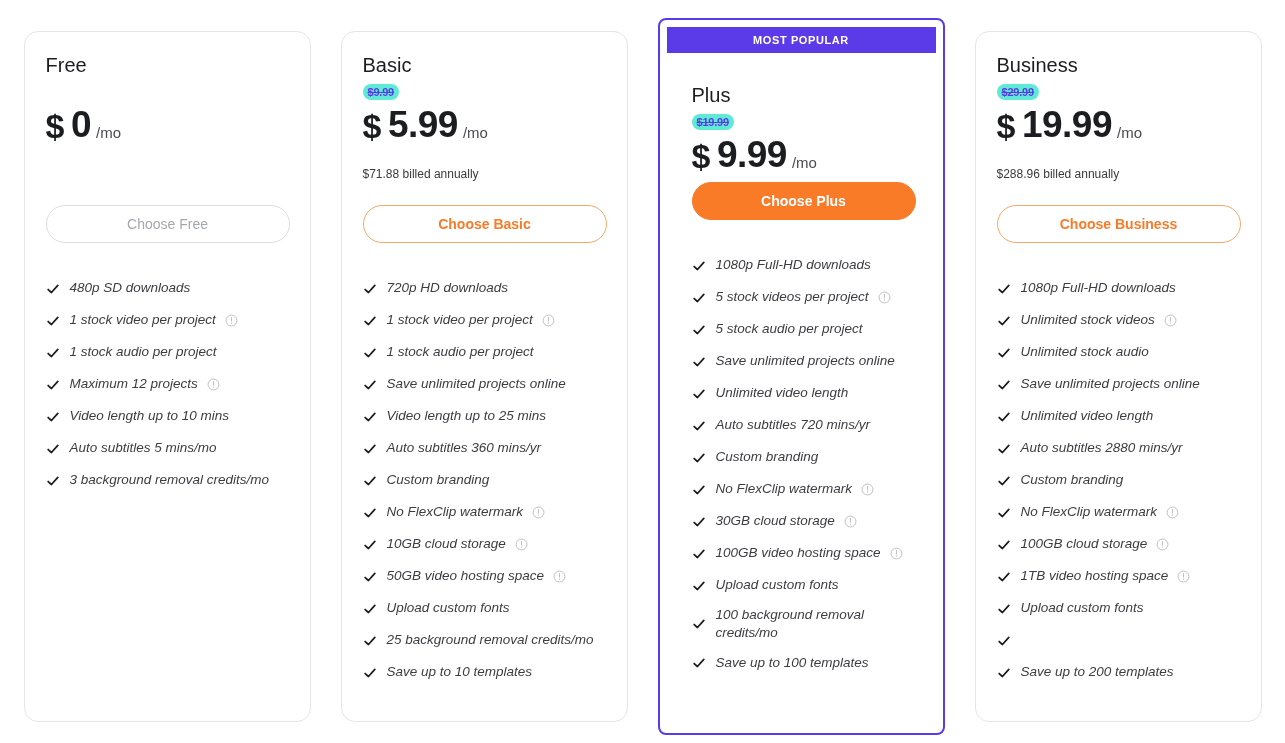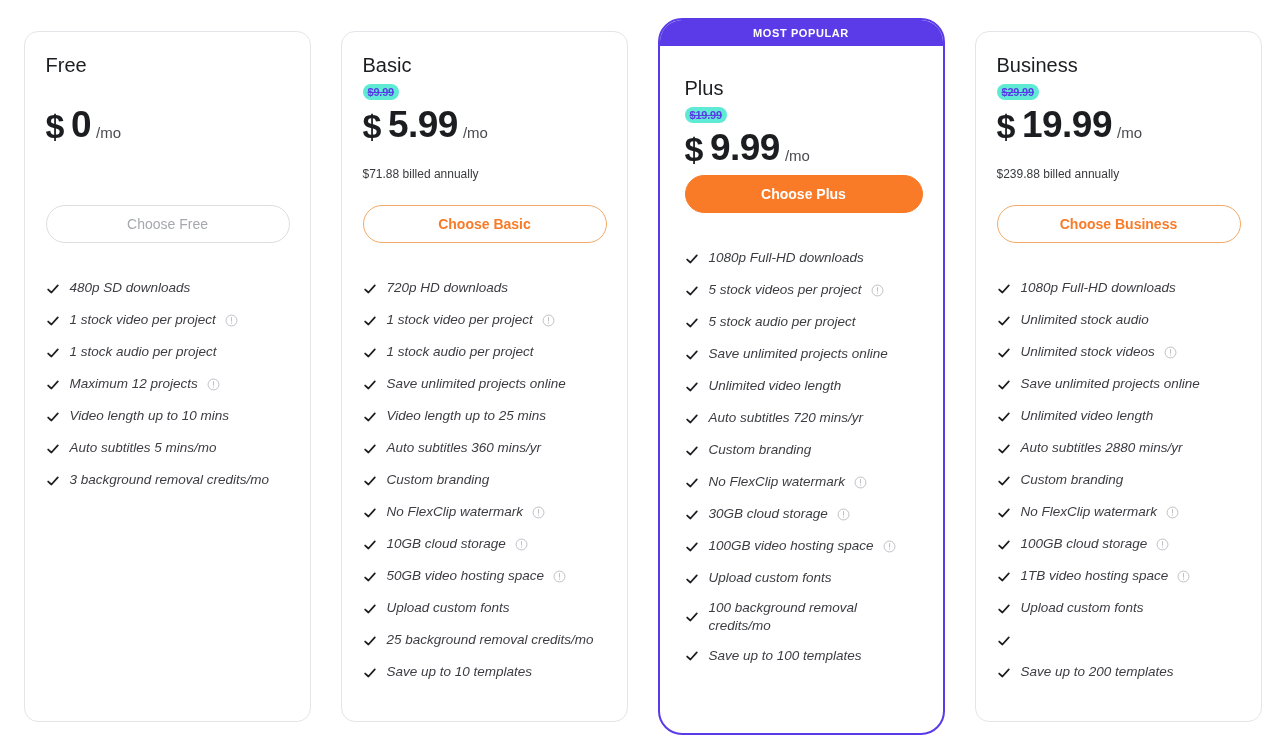--- a/index.html
+++ b/index.html
@@ -32,22 +32,22 @@
     border-radius: 14px;
     padding: 21px 20px 24px 21px;
     align-self: flex-start;
     min-height: 691px;
   }
 
   
   .plan-card.featured {
     margin-top: -13px;
     border: 2px solid #5b3be8;
-    border-radius: 24px;
-    padding: 0;
+    border-radius: 8px;
+    padding: 7px;
     min-height: 717px;
     overflow: hidden;
   }
 
   .popular-banner {
     background: #5b3be8;
     color: #ffffff;
     font-size: 11px;
     font-weight: bold;
     letter-spacing: 0.6px;
@@ -578,53 +578,53 @@
       </div>
     </div>
     <div class="plan-card">
       <div class="plan-name">Business</div>
       <div class="price-row">
         <span class="price-currency">$</span>
         <span class="price-amount">19.99</span>
         <span class="price-period">/mo</span>
         <span class="price-old">$29.99</span>
       </div>
-      <div class="billed-note">$239.88 billed annually</div>
+      <div class="billed-note">$288.96 billed annually</div>
       <div class="cta-button outline">Choose Business</div>
       <ul class="feature-list">
         <li class="feature-item">
           <span class="check-icon">
             <svg viewBox="0 0 16 16" width="14" height="14" fill="none" stroke="currentColor" stroke-width="2" stroke-linecap="round" stroke-linejoin="round">
               <path d="M2.5 8.6 L6.2 12 L13.5 3.8"></path>
             </svg>
           </span>
           <span class="feature-text">1080p Full-HD downloads</span>
         </li>
         <li class="feature-item">
           <span class="check-icon">
             <svg viewBox="0 0 16 16" width="14" height="14" fill="none" stroke="currentColor" stroke-width="2" stroke-linecap="round" stroke-linejoin="round">
               <path d="M2.5 8.6 L6.2 12 L13.5 3.8"></path>
             </svg>
           </span>
+          <span class="feature-text">Unlimited stock videos</span>
+          <span class="info-icon">
+            <svg viewBox="0 0 16 16" width="13" height="13" fill="none" stroke="currentColor" stroke-width="1.1">
+              <circle cx="8" cy="8" r="6.7"></circle>
+              <path d="M8 4.3 V8.8" stroke-linecap="round"></path>
+              <circle cx="8" cy="11.2" r="0.75" fill="currentColor" stroke="none"></circle>
+            </svg>
+          </span>
+        </li>
+        <li class="feature-item">
+          <span class="check-icon">
+            <svg viewBox="0 0 16 16" width="14" height="14" fill="none" stroke="currentColor" stroke-width="2" stroke-linecap="round" stroke-linejoin="round">
+              <path d="M2.5 8.6 L6.2 12 L13.5 3.8"></path>
+            </svg>
+          </span>
           <span class="feature-text">Unlimited stock audio</span>
-        </li>
-        <li class="feature-item">
-          <span class="check-icon">
-            <svg viewBox="0 0 16 16" width="14" height="14" fill="none" stroke="currentColor" stroke-width="2" stroke-linecap="round" stroke-linejoin="round">
-              <path d="M2.5 8.6 L6.2 12 L13.5 3.8"></path>
-            </svg>
-          </span>
-          <span class="feature-text">Unlimited stock videos</span>
-          <span class="info-icon">
-            <svg viewBox="0 0 16 16" width="13" height="13" fill="none" stroke="currentColor" stroke-width="1.1">
-              <circle cx="8" cy="8" r="6.7"></circle>
-              <path d="M8 4.3 V8.8" stroke-linecap="round"></path>
-              <circle cx="8" cy="11.2" r="0.75" fill="currentColor" stroke="none"></circle>
-            </svg>
-          </span>
         </li>
         <li class="feature-item">
           <span class="check-icon">
             <svg viewBox="0 0 16 16" width="14" height="14" fill="none" stroke="currentColor" stroke-width="2" stroke-linecap="round" stroke-linejoin="round">
               <path d="M2.5 8.6 L6.2 12 L13.5 3.8"></path>
             </svg>
           </span>
           <span class="feature-text">Save unlimited projects online</span>
         </li>
         <li class="feature-item">

